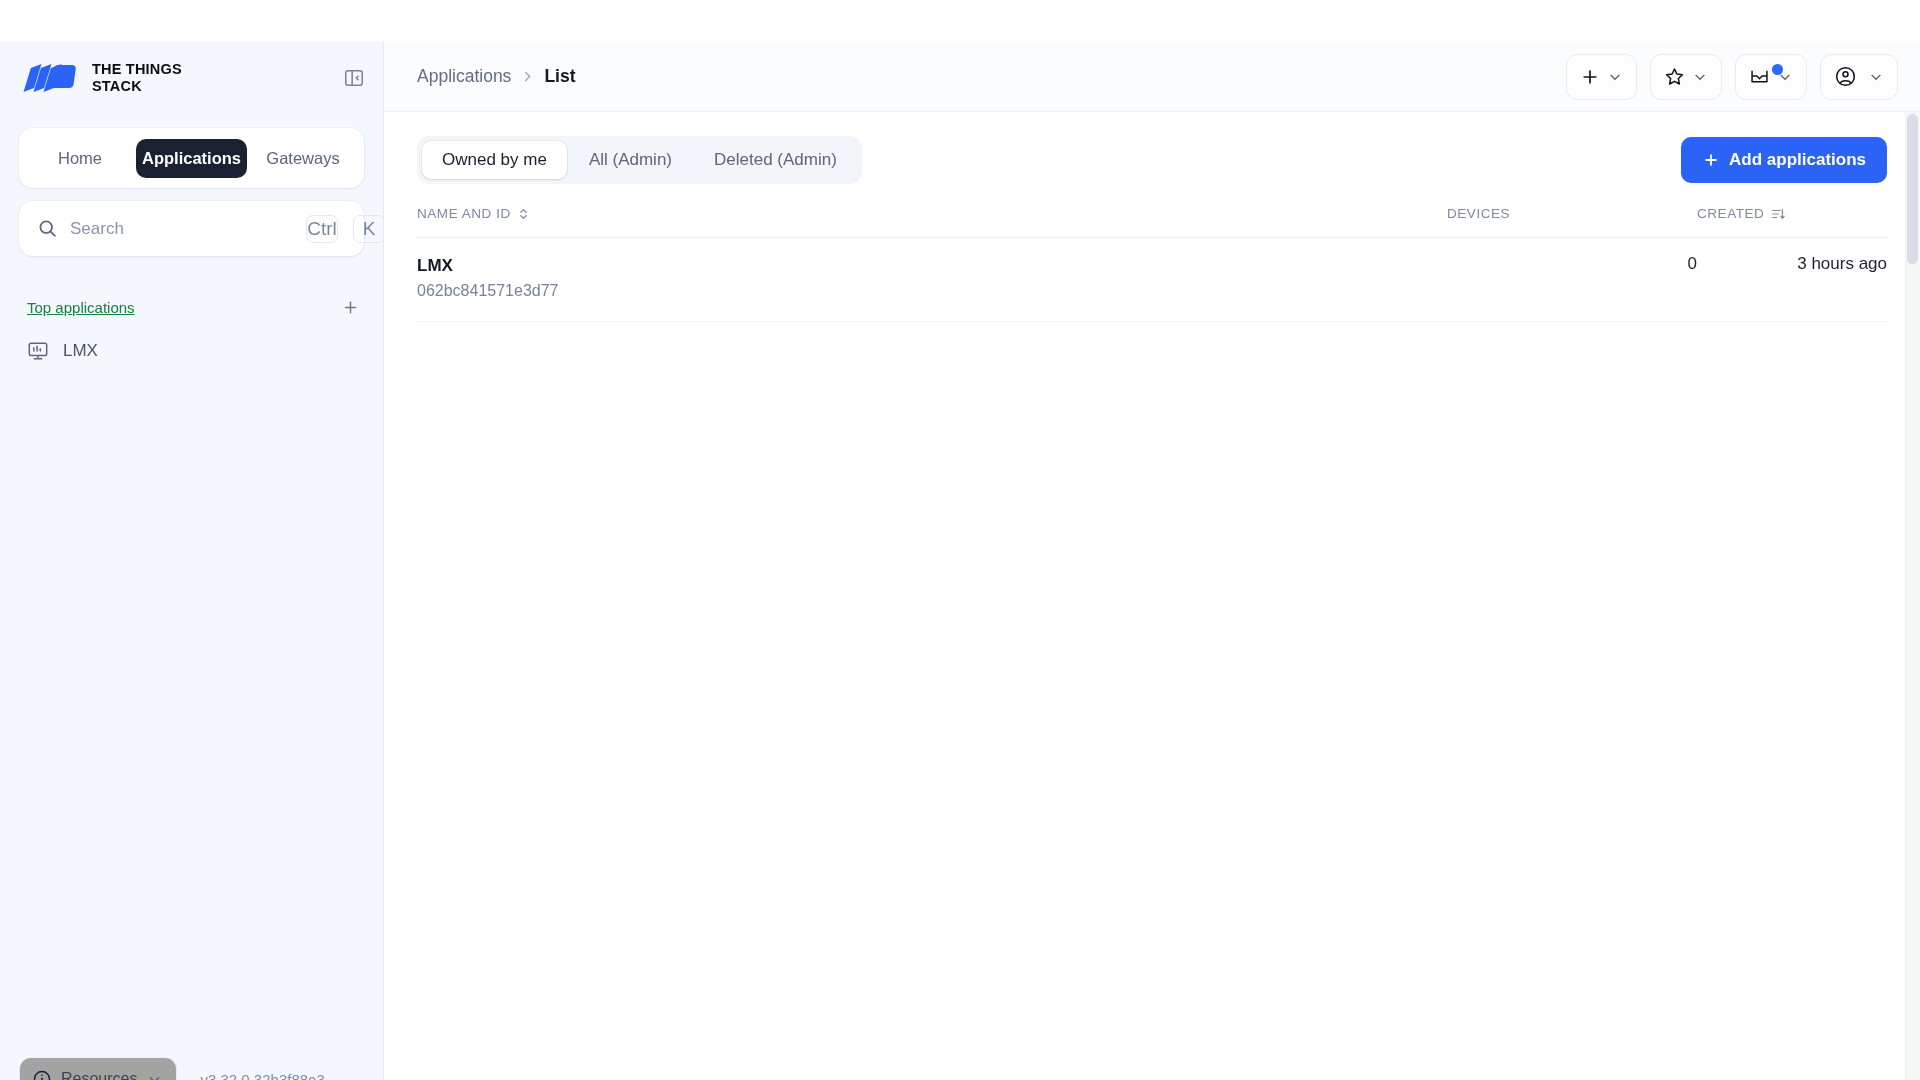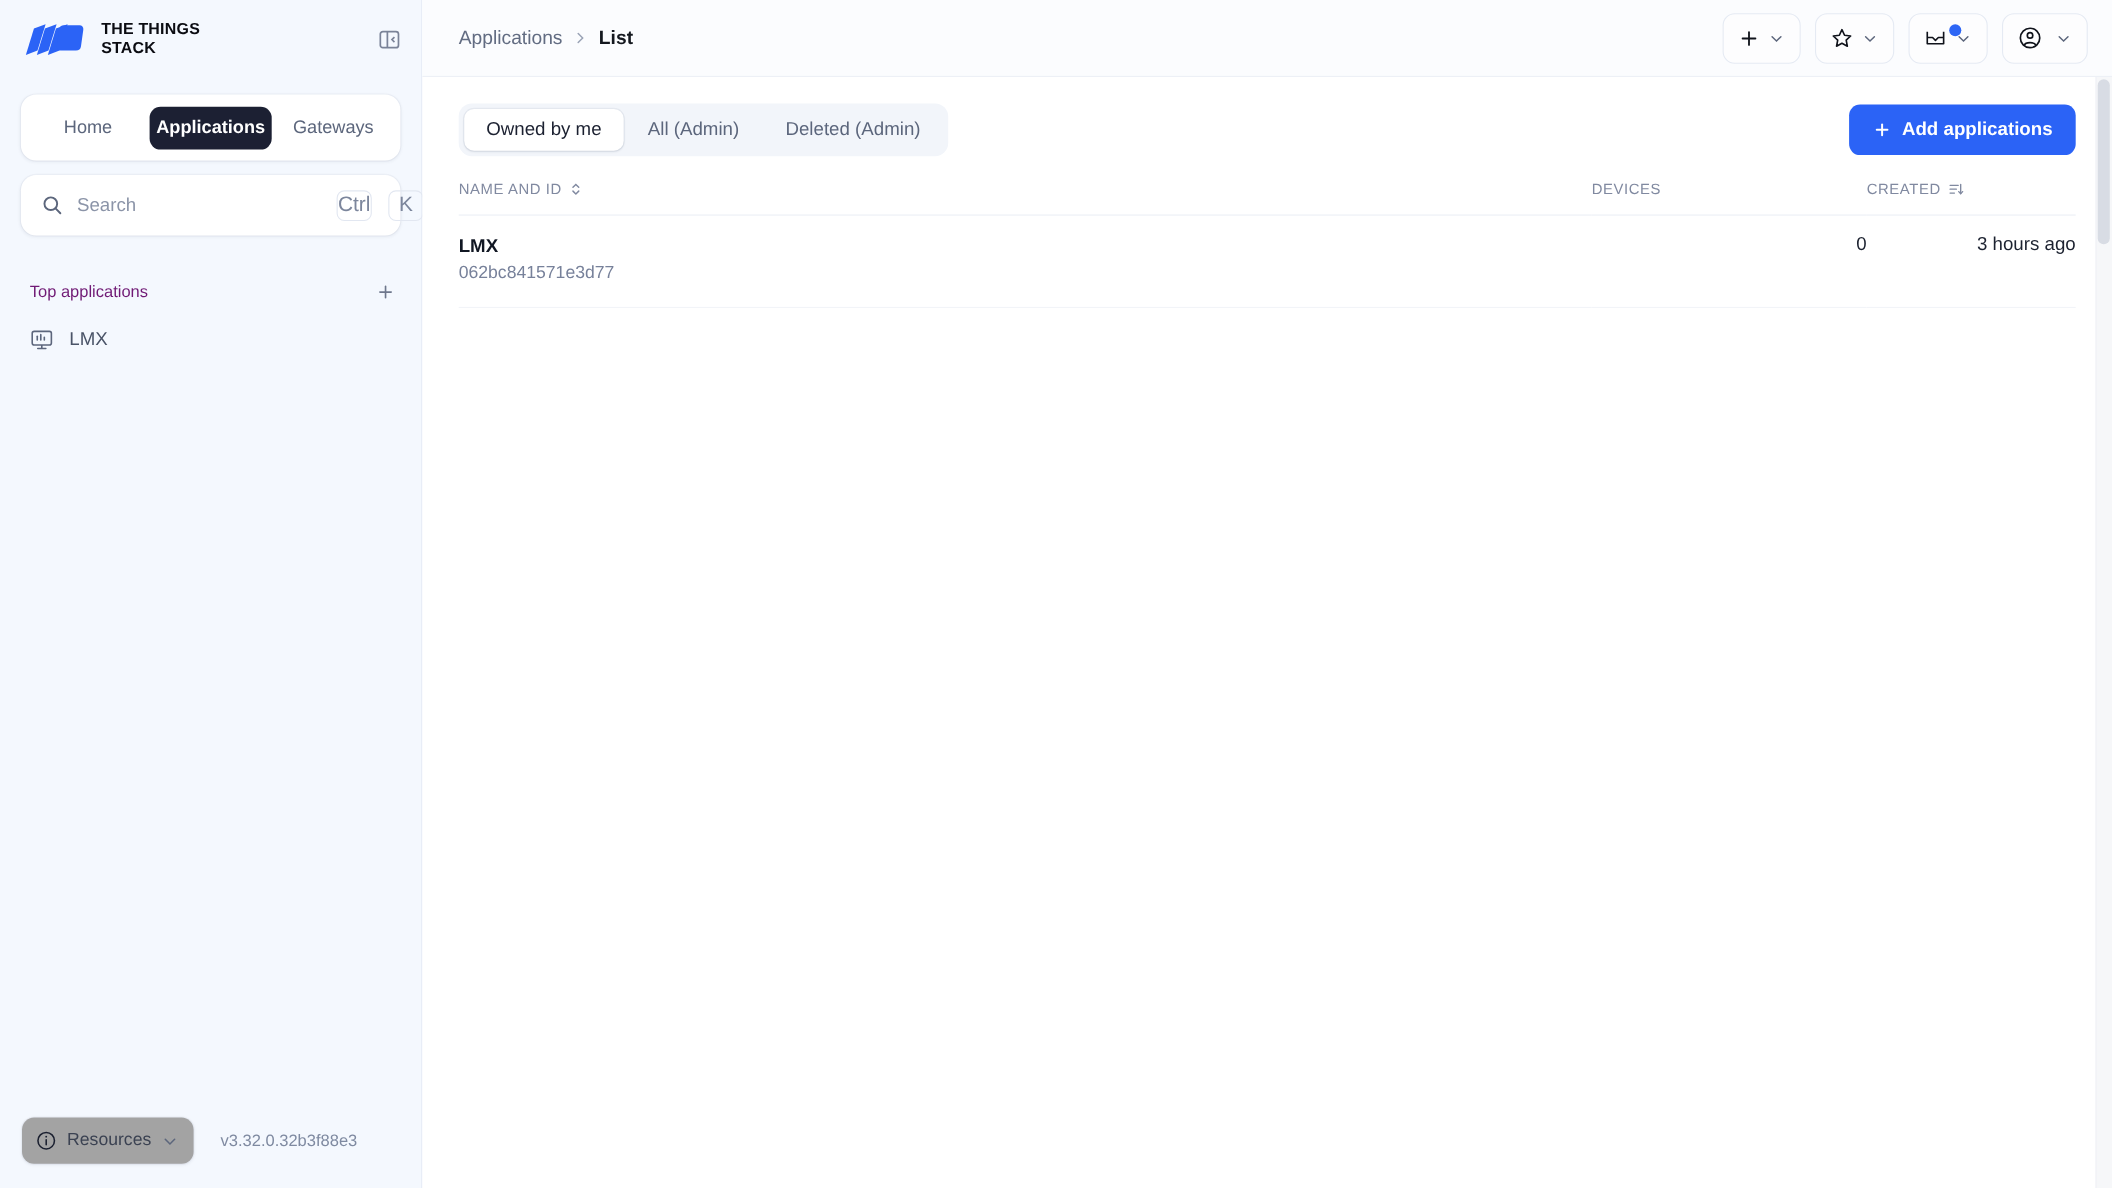--- a/index.html
+++ b/index.html
@@ -2,21 +2,21 @@
 <html><head>
 <meta charset="utf-8">
 <style>
   * { box-sizing: border-box; margin: 0; padding: 0; }
   html, body {
     width: 1920px; height: 1080px;
     font-family: "Liberation Sans", sans-serif;
     background: #ffffff;
     overflow: hidden;
   }
-  .app { display: flex; width: 1920px; height: 832px; }
+  .app { display: flex; width: 1920px; height: 832px; margin-top: 42px; }
 
   
   .sidebar {
     width: 384px;
     min-width: 384px;
     height: 1080px;
     background: #F4F8FE;
     border-right: 1px solid #E3E9F4;
     display: flex;
     flex-direction: column;
@@ -100,21 +100,21 @@
     margin-left: 3px;
   }
 
   .section-head {
     margin: 38px 19px 0 27px;
     display: flex;
     align-items: center;
     justify-content: space-between;
     height: 26px;
   }
-  .section-title { font-size: 15px; color: #701a75; }
+  .section-title { font-size: 15px; color: #15803d; text-decoration: underline; }
   .plus-btn {
     width: 28px; height: 28px;
     display: flex; align-items: center; justify-content: center;
     color: #6E778C; cursor: pointer; border-radius: 6px;
   }
 
   .app-list { margin-top: 12px; }
   .app-item {
     display: flex; align-items: center; gap: 14px;
     padding: 8px 24px 8px 27px;

